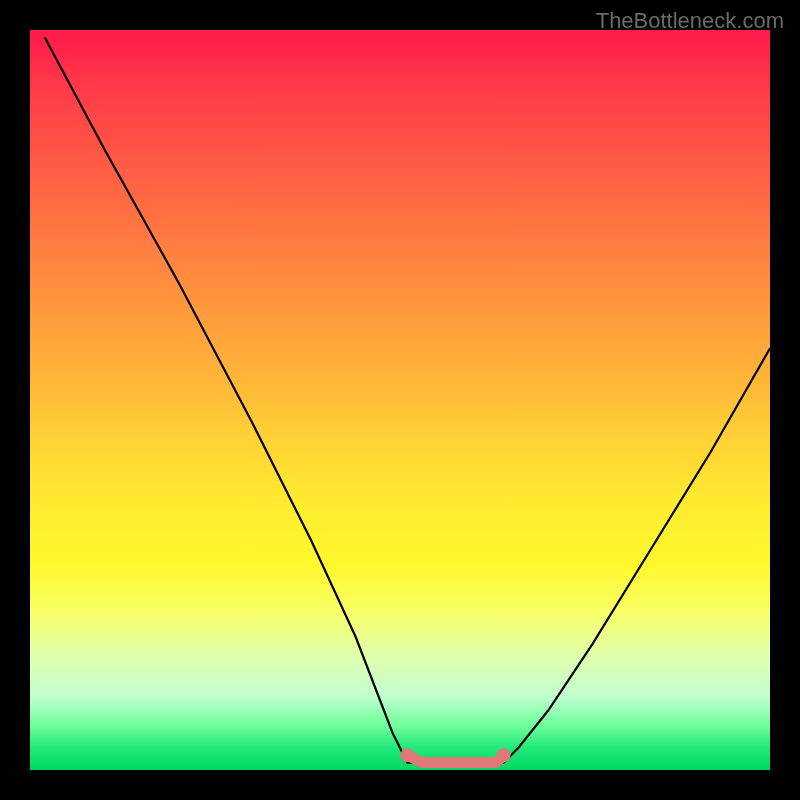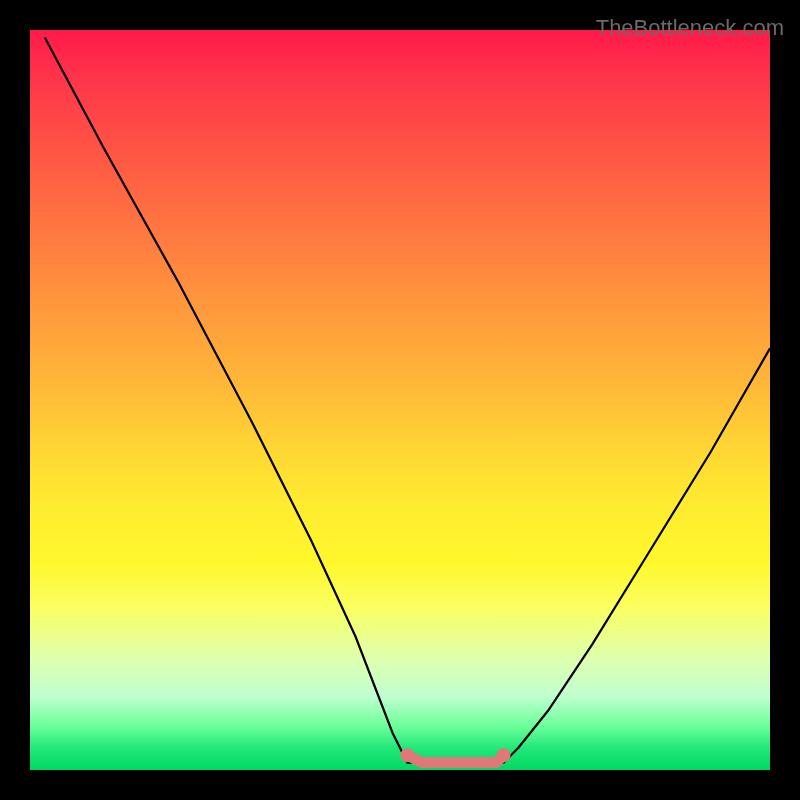--- a/index.html
+++ b/index.html
@@ -6,21 +6,21 @@
   body {
     width: 800px;
     height: 800px;
     background: #000;
     position: relative;
     font-family: Arial, sans-serif;
     overflow: hidden;
   }
   .watermark {
     position: absolute;
-    top: 15px;
+    top: 8px;
     right: 16px;
     color: #6a6a6a;
     font-size: 22px;
     font-weight: 500;
     z-index: 10;
   }
   .chart-area {
     position: absolute;
     left: 30px;
     top: 30px;

